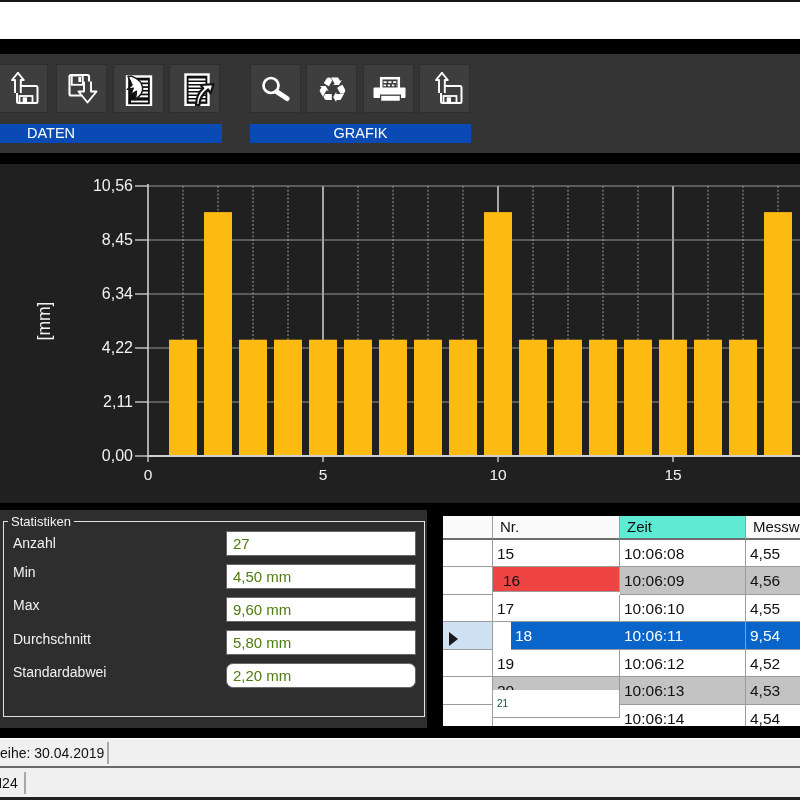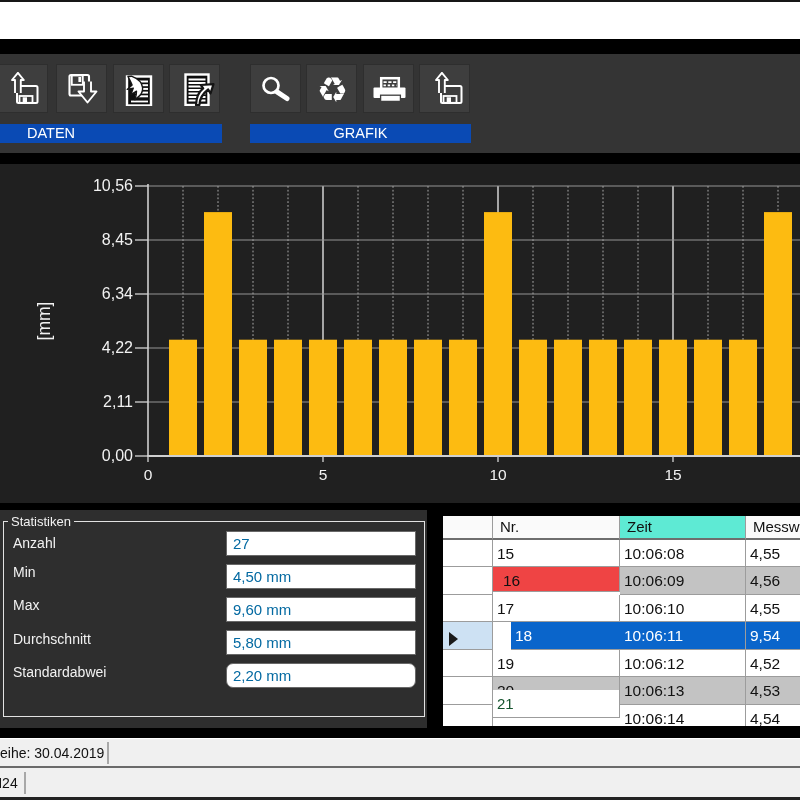--- a/index.html
+++ b/index.html
@@ -7,21 +7,21 @@
        font-family:"Liberation Sans", sans-serif;}
   .abs{position:absolute;}
   .btn{position:absolute;top:10px;width:51px;height:49px;background:#3e3e3e;
        border:1px solid #2e2e2e;box-sizing:border-box;}
   .btn svg{position:absolute;left:8px;top:7px;}
   .bluebar{position:absolute;top:70px;height:19px;background:#0a4ab4;color:#fff;
        font-size:14.5px;line-height:19px;}
   .slabel{position:absolute;left:13px;font-size:14px;color:#f2f2f2;}
   .sfield{position:absolute;left:226px;width:190px;height:25px;background:#fff;
        border:1px solid #686868;box-sizing:border-box;font-size:15px;line-height:23px;
-       color:#0369a1;padding-left:6px;}
+       color:#4d7c0f;padding-left:6px;}
   .cell{position:absolute;box-sizing:border-box;border-right:1px solid #9c9c9c;
        border-bottom:1px solid #9c9c9c;font-size:15px;color:#111;padding-left:4px;
        overflow:hidden;}
 </style>
 </head>
 <body>
 <div id="app">
 
   <div class="abs" style="left:0;top:0;width:800px;height:2px;background:#161616"></div>
   <div class="abs" style="left:0;top:2px;width:800px;height:37px;background:#fff"></div>
@@ -207,21 +207,21 @@
       <div class="cell" style="left:303px;top:106px;width:77px;height:27.5px;background:#0a65cb;color:#fff;line-height:27.5px;font-size:15.5px;">9,54</div>
       <div class="cell" style="left:0;top:133.5px;width:50px;height:27.5px;background:#fff;"></div>
       <div class="cell" style="left:50px;top:133.5px;width:127px;height:27.5px;background:#ffffff;color:#111;line-height:27.5px;font-size:15.5px;">19</div>
       <div class="cell" style="left:177px;top:133.5px;width:126px;height:27.5px;background:#ffffff;color:#111;line-height:27.5px;font-size:15.5px;">10:06:12</div>
       <div class="cell" style="left:303px;top:133.5px;width:77px;height:27.5px;background:#ffffff;color:#111;line-height:27.5px;font-size:15.5px;">4,52</div>
       <div class="cell" style="left:0;top:161px;width:50px;height:27.5px;background:#fff;"></div>
       <div class="cell" style="left:50px;top:161px;width:127px;height:27.5px;background:#c3c3c3;color:#111;line-height:27.5px;font-size:15.5px;">20</div>
       <div class="cell" style="left:177px;top:161px;width:126px;height:27.5px;background:#c3c3c3;color:#111;line-height:27.5px;font-size:15.5px;">10:06:13</div>
       <div class="cell" style="left:303px;top:161px;width:77px;height:27.5px;background:#c3c3c3;color:#111;line-height:27.5px;font-size:15.5px;">4,53</div>
       <div class="cell" style="left:0;top:188.5px;width:50px;height:27.5px;background:#fff;"></div>
-      <div class="cell" style="left:50px;top:174px;width:127px;height:27.5px;background:#ffffff;color:#14532d;line-height:27.5px;font-size:15px;">21</div>
+      <div class="cell" style="left:50px;top:174px;width:127px;height:27.5px;background:#ffffff;color:#14532d;line-height:27.5px;font-size:10px;">21</div>
       <div class="cell" style="left:177px;top:188.5px;width:126px;height:27.5px;background:#ffffff;color:#111;line-height:27.5px;font-size:15.5px;">10:06:14</div>
       <div class="cell" style="left:303px;top:188.5px;width:77px;height:27.5px;background:#ffffff;color:#111;line-height:27.5px;font-size:15.5px;">4,54</div>
     </div>
 
   <div class="abs" style="left:0;top:738px;width:800px;height:30px;background:#f0f0f0;border-top:1px solid #fff;border-bottom:2px solid #6a6a6a;box-sizing:border-box;">
      <div class="abs" style="left:0;top:6px;font-size:14px;color:#111;">eihe: 30.04.2019</div>
      <div class="abs" style="left:107px;top:3px;width:1.5px;height:22px;background:#a8a8a8"></div>
   </div>
   <div class="abs" style="left:0;top:768px;width:800px;height:29px;background:#f0f0f0;">
      <div class="abs" style="left:-8px;top:7px;font-size:14px;color:#111;">H24</div>

